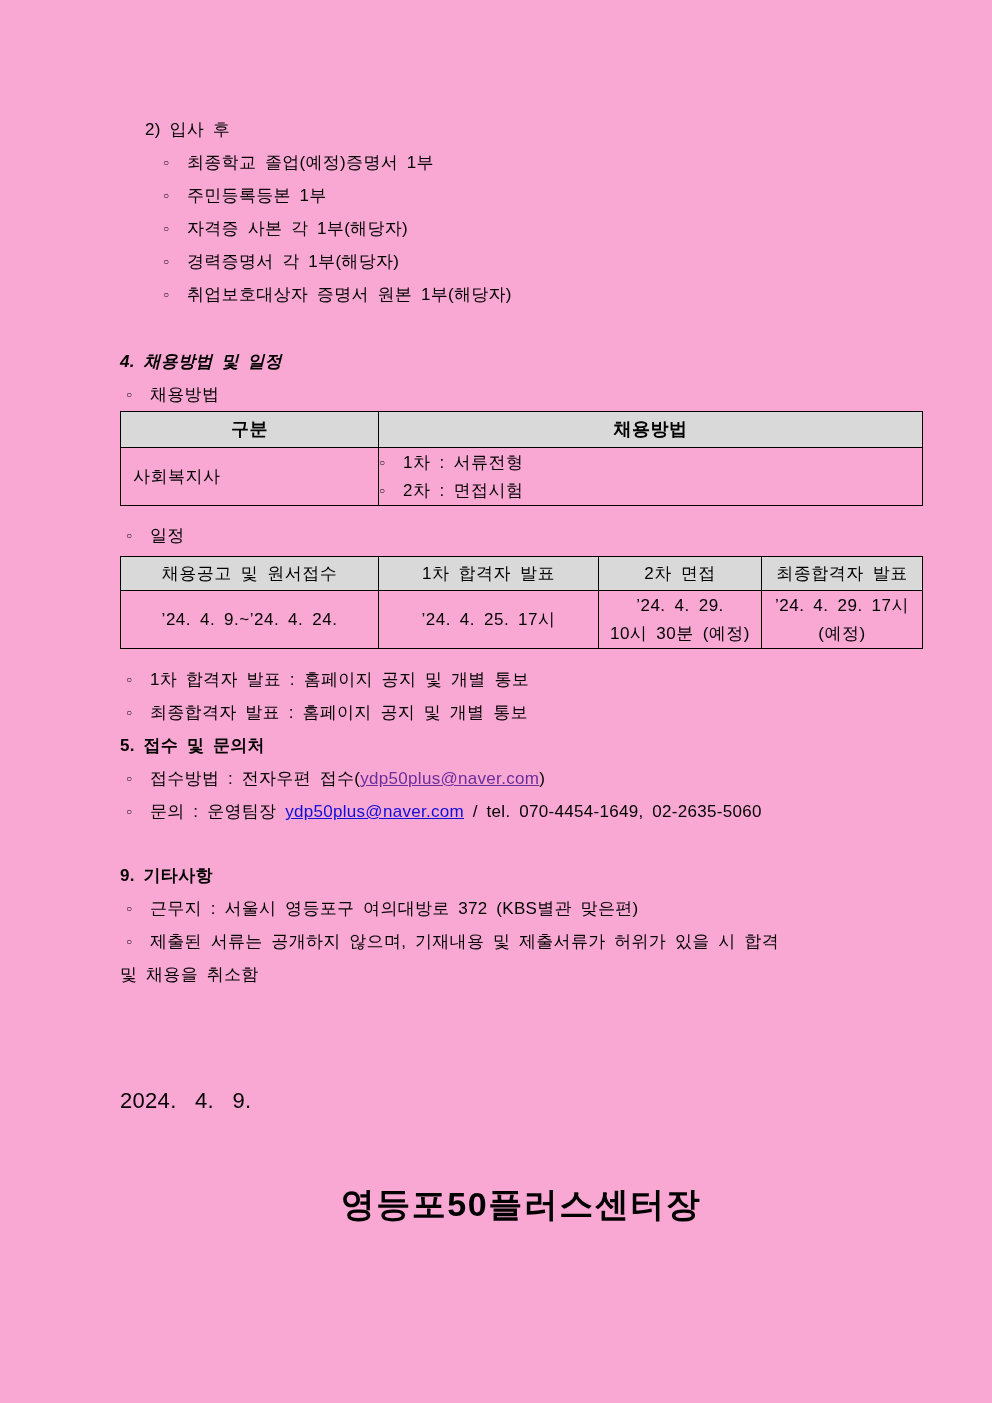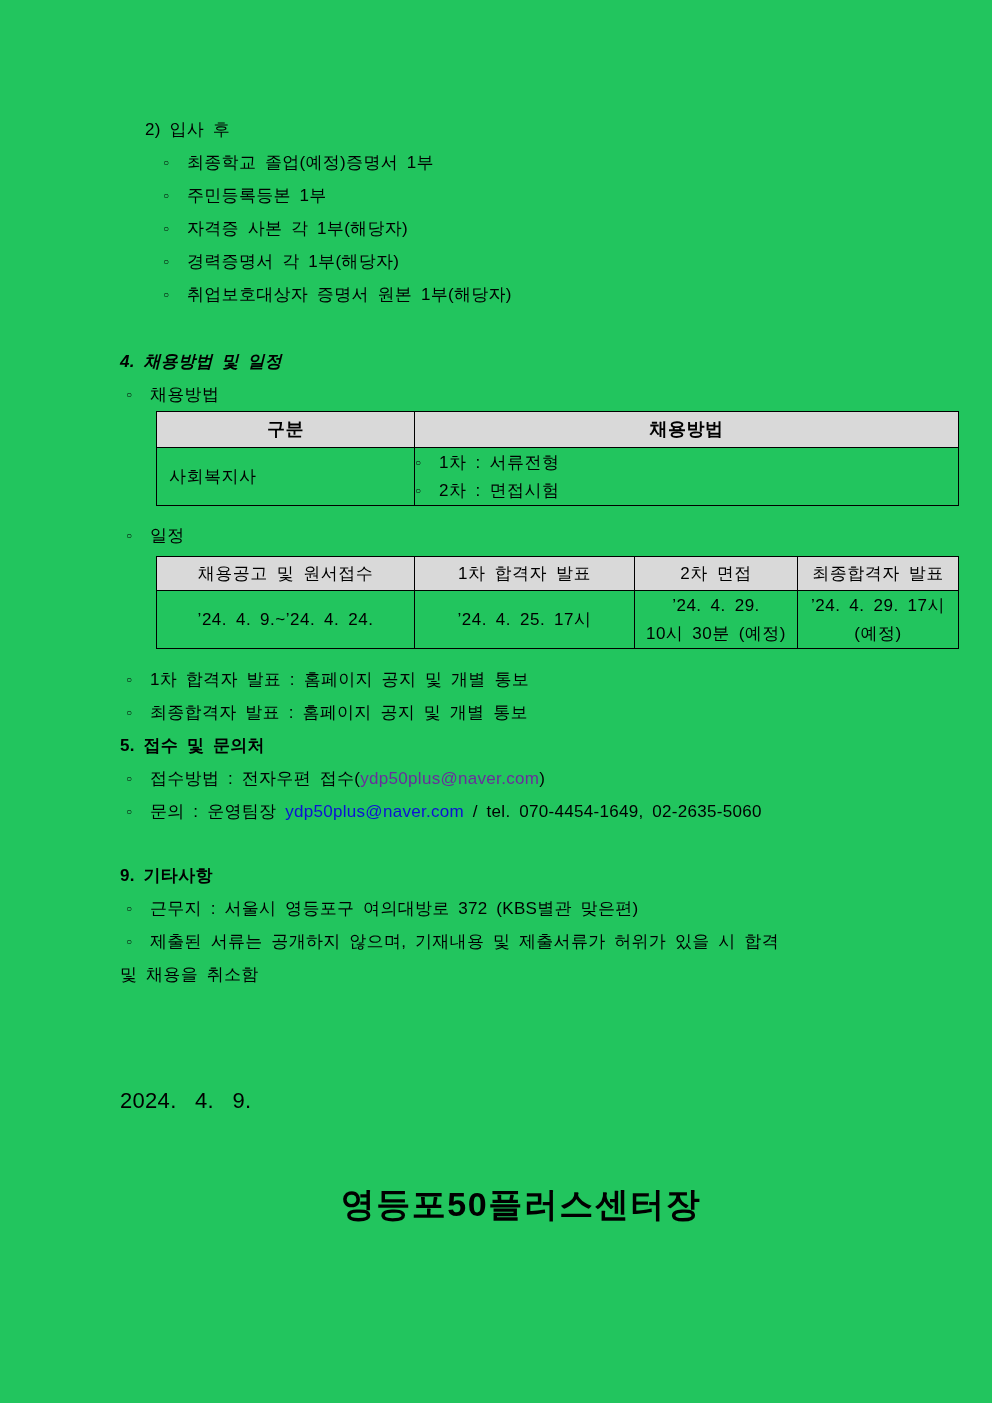--- a/index.html
+++ b/index.html
@@ -1,21 +1,21 @@
 <!DOCTYPE html>
 <html lang="ko"><head>
 <meta charset="utf-8">
 <style>
   html, body { margin: 0; padding: 0; background: #ffffff; }
   .page {
     position: relative;
     width: 992px;
     height: 1403px;
     box-sizing: border-box;
-    background: #22c55e;
+    background: #f9a8d4;
     color: #000000;
     font-family: "Liberation Sans", "DejaVu Sans", sans-serif;
     font-size: 17px;
     line-height: 33px;
     word-spacing: 0.22em;
     letter-spacing: 0.3px;
     padding: 113px 70px 0 120px;
     overflow: hidden;
   }
 
@@ -40,21 +40,20 @@
   .sec6-title { margin-top: 31px; }
 
   .sub-li { margin-left: 6px; }
 
   
   table.tbl {
     border-collapse: collapse;
     table-layout: fixed;
     width: 802px;
     letter-spacing: 0.5px;
-    margin-left: 36px;
   }
   table.tbl th, table.tbl td {
     border: 1px solid #000000;
     padding: 0;
     overflow: hidden;
   }
   .method-tbl th {
     height: 35px;
     background: #D9D9D9;
     font-weight: bold;
@@ -77,21 +76,21 @@
   .schedule-tbl td {
     height: 57px;
     vertical-align: middle;
     text-align: center;
     line-height: 28px;
   }
 
   .notes { margin-top: 14px; }
 
   
-  a.email { cursor: pointer; }
+  a.email { text-decoration: underline; cursor: pointer; }
   a.email.visited { color: #6A2D9C; }
   a.email.blue { color: #0F0FD6; }
 
   
   .date-line {
     margin-top: 93px;
     text-align: left;
     font-size: 22px;
     word-spacing: 0.55em;
   }

